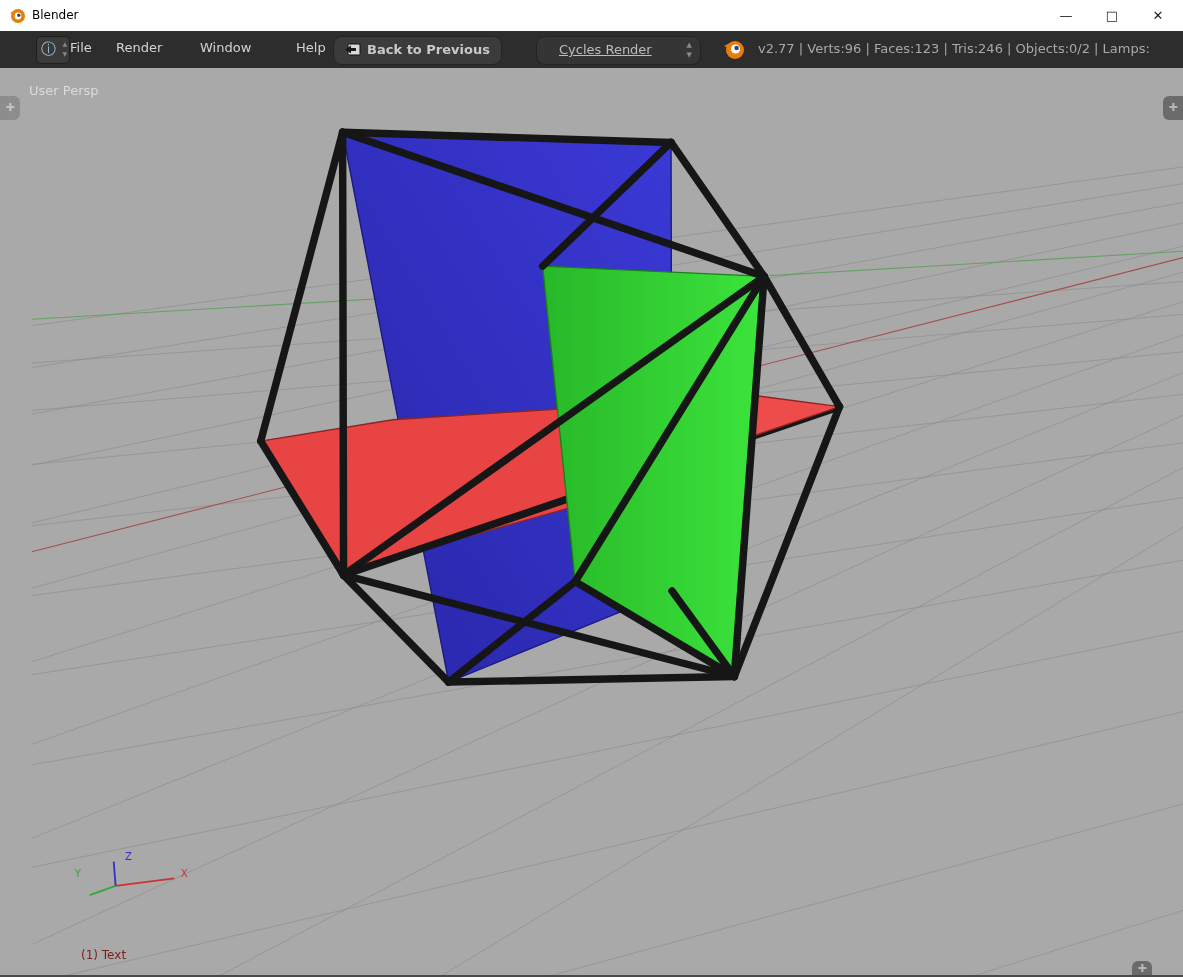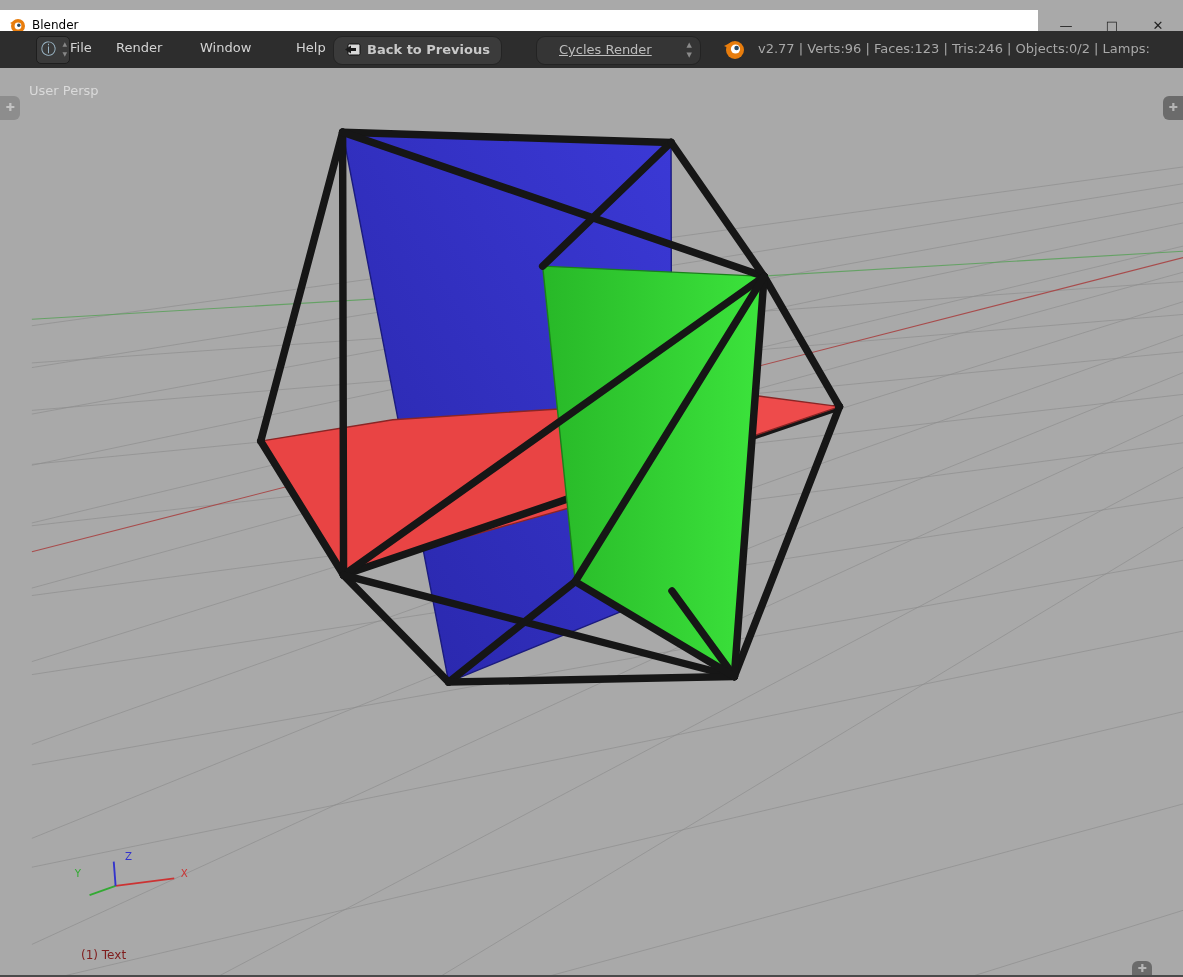--- a/index.html
+++ b/index.html
@@ -1,18 +1,18 @@
 <!DOCTYPE html>
 <html><head>
 <meta charset="utf-8">
 <style>
   html,body{margin:0;padding:0;background:#555;font-family:"DejaVu Sans",sans-serif;}
   #window{position:relative;width:1183px;height:977px;overflow:hidden;background:#a9a9a9;}
   
-  #titlebar{position:absolute;left:0;top:0;width:1038px;height:31px;background:#ffffff;border-bottom:1px solid #9a9a9a;margin-top:10px;}
+  #titlebar{position:absolute;left:0;top:0;width:1183px;height:31px;background:#ffffff;border-bottom:1px solid #9a9a9a;}
   #titlebar .app-icon{position:absolute;left:9px;top:7px;width:17px;height:17px;}
   #titlebar .title{position:absolute;left:32px;top:8px;font-size:12px;color:#000;}
   .winbtn{position:absolute;top:0;width:46px;height:31px;text-align:center;line-height:31px;font-size:13px;color:#222;cursor:default;}
   #btn-min{left:1043px;} #btn-max{left:1089px;} #btn-close{left:1135px;}
   
   #header{position:absolute;left:0;top:31px;width:1183px;height:37px;background:#2d2d2d;border-bottom:1px solid #151515;}
   #editor-btn{position:absolute;left:36px;top:5px;width:28px;height:26px;background:#3a3a3a;border:1px solid #1e1e1e;border-radius:5px;color:#9db9c9;font-size:15px;text-align:left;line-height:25px;padding-left:4px;}
   #editor-btn .spin{position:absolute;right:2px;top:2px;font-size:6px;color:#888;line-height:10px;}
   .menu-item{position:absolute;top:9px;font-size:13px;color:#d4d4d4;}
   #menu-file{left:70px;text-align:center;} #menu-render{left:116px;} #menu-window{left:200px;} #menu-help{left:296px;}

